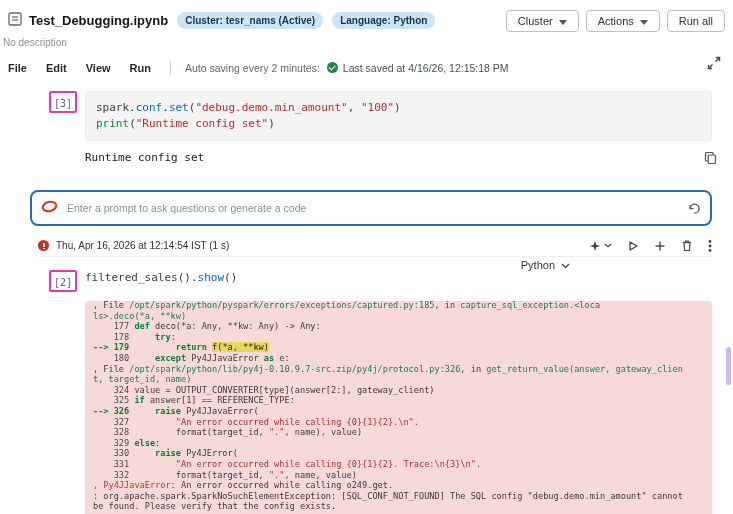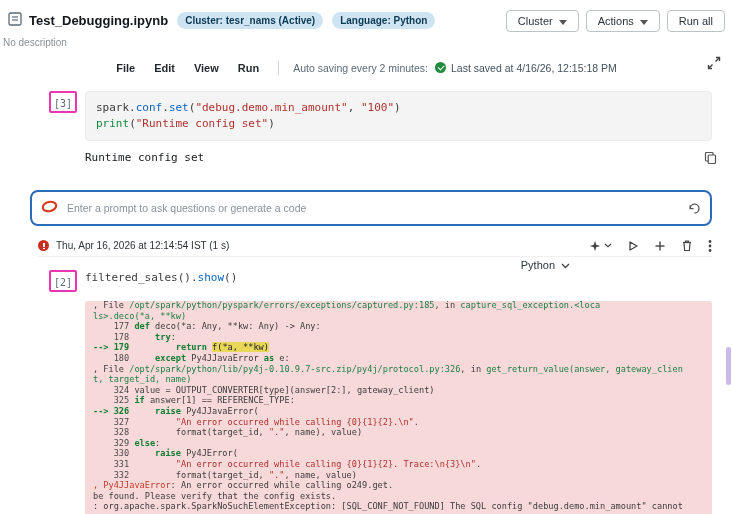--- a/index.html
+++ b/index.html
@@ -13,21 +13,21 @@
   .nb-title { font-size:13px; font-weight:bold; color:#11171c; }
   .badge { background:#cfe4f2; color:#0b3954; font-size:10px; font-weight:bold;
            padding:3px 8px; border-radius:9px; margin-left:9px; white-space:nowrap; }
   .header-actions { margin-left:auto; display:flex; gap:7px; }
   .btn { display:inline-flex; align-items:center; gap:6px; background:#fff; border:1px solid #bdc2c6;
          border-radius:4px; padding:4px 11px; font-size:11px; color:#2d3339; cursor:pointer; }
 
   .desc { font-size:10px; color:#8a9199; margin:4px 0 0 3px; }
 
   
-  .menubar { display:flex; align-items:center; margin:12px 8px 0 8px; font-size:11px; height:15px;justify-content:center; }
+  .menubar { display:flex; align-items:center; margin:12px 8px 0 8px; font-size:11px; height:15px; }
   .menu-item { font-weight:bold; color:#1f272d; margin-right:19px; cursor:pointer; }
   .mdiv { width:1px; height:14px; background:#d4d4d4; margin:0 14px 0 0; }
   .autosave { color:#5b6a74; font-size:10.5px; margin-right:7px; }
   .check { width:11px; height:11px; border-radius:50%; background:#1f8a3b; display:inline-flex;
            align-items:center; justify-content:center; margin-right:5px; position:relative; flex:none; }
   .check::after { content:""; width:5px; height:2.5px; border-left:1.4px solid #fff; border-bottom:1.4px solid #fff;
                   transform:rotate(-45deg); margin-top:-2px; }
   .saved { color:#43525c; font-size:10.5px; }
   .expand { position:absolute; right:12px; top:56px; cursor:pointer; }
 
@@ -253,20 +253,20 @@
           <div class="cl"><span class="t-ln">    324 </span><span class="t-p">value = OUTPUT_CONVERTER[type](answer[2:], gateway_client)</span></div>
           <div class="cl"><span class="t-ln">    325 </span><span class="t-kw">if</span><span class="t-p"> answer[1] == REFERENCE_TYPE:</span></div>
           <div class="cl"><span class="t-arrow">--&gt; 326</span><span class="t-p">     </span><span class="t-kw">raise</span><span class="t-p"> Py4JJavaError(</span></div>
           <div class="cl"><span class="t-ln">    327         </span><span class="t-str">"An error occurred while calling {0}{1}{2}.\n"</span><span class="t-p">.</span></div>
           <div class="cl"><span class="t-ln">    328         </span><span class="t-p">format(target_id, </span><span class="t-str">"."</span><span class="t-p">, name), value)</span></div>
           <div class="cl"><span class="t-ln">    329 </span><span class="t-kw">else</span><span class="t-p">:</span></div>
           <div class="cl"><span class="t-ln">    330     </span><span class="t-kw">raise</span><span class="t-p"> Py4JError(</span></div>
           <div class="cl"><span class="t-ln">    331         </span><span class="t-str">"An error occurred while calling {0}{1}{2}. Trace:\n{3}\n"</span><span class="t-p">.</span></div>
           <div class="cl"><span class="t-ln">    332         </span><span class="t-p">format(target_id, </span><span class="t-str">"."</span><span class="t-p">, name, value)</span></div>
           <div class="cl"><span class="t-err">, Py4JJavaError</span><span class="t-p">: An error occurred while calling o249.get.</span></div>
+          <div class="cl"><span class="t-p">: org.apache.spark.SparkNoSuchElementException: [SQL_CONF_NOT_FOUND] The SQL config "debug.demo.min_amount" cannot</span></div>
           <div class="cl"><span class="t-p">be found. Please verify that the config exists.</span></div>
-          <div class="cl"><span class="t-p">: org.apache.spark.SparkNoSuchElementException: [SQL_CONF_NOT_FOUND] The SQL config "debug.demo.min_amount" cannot</span></div>
         </div>
     </div>
   </div>
 
   <span class="scroll-thumb"></span>
 </div>
 
 </body></html>

